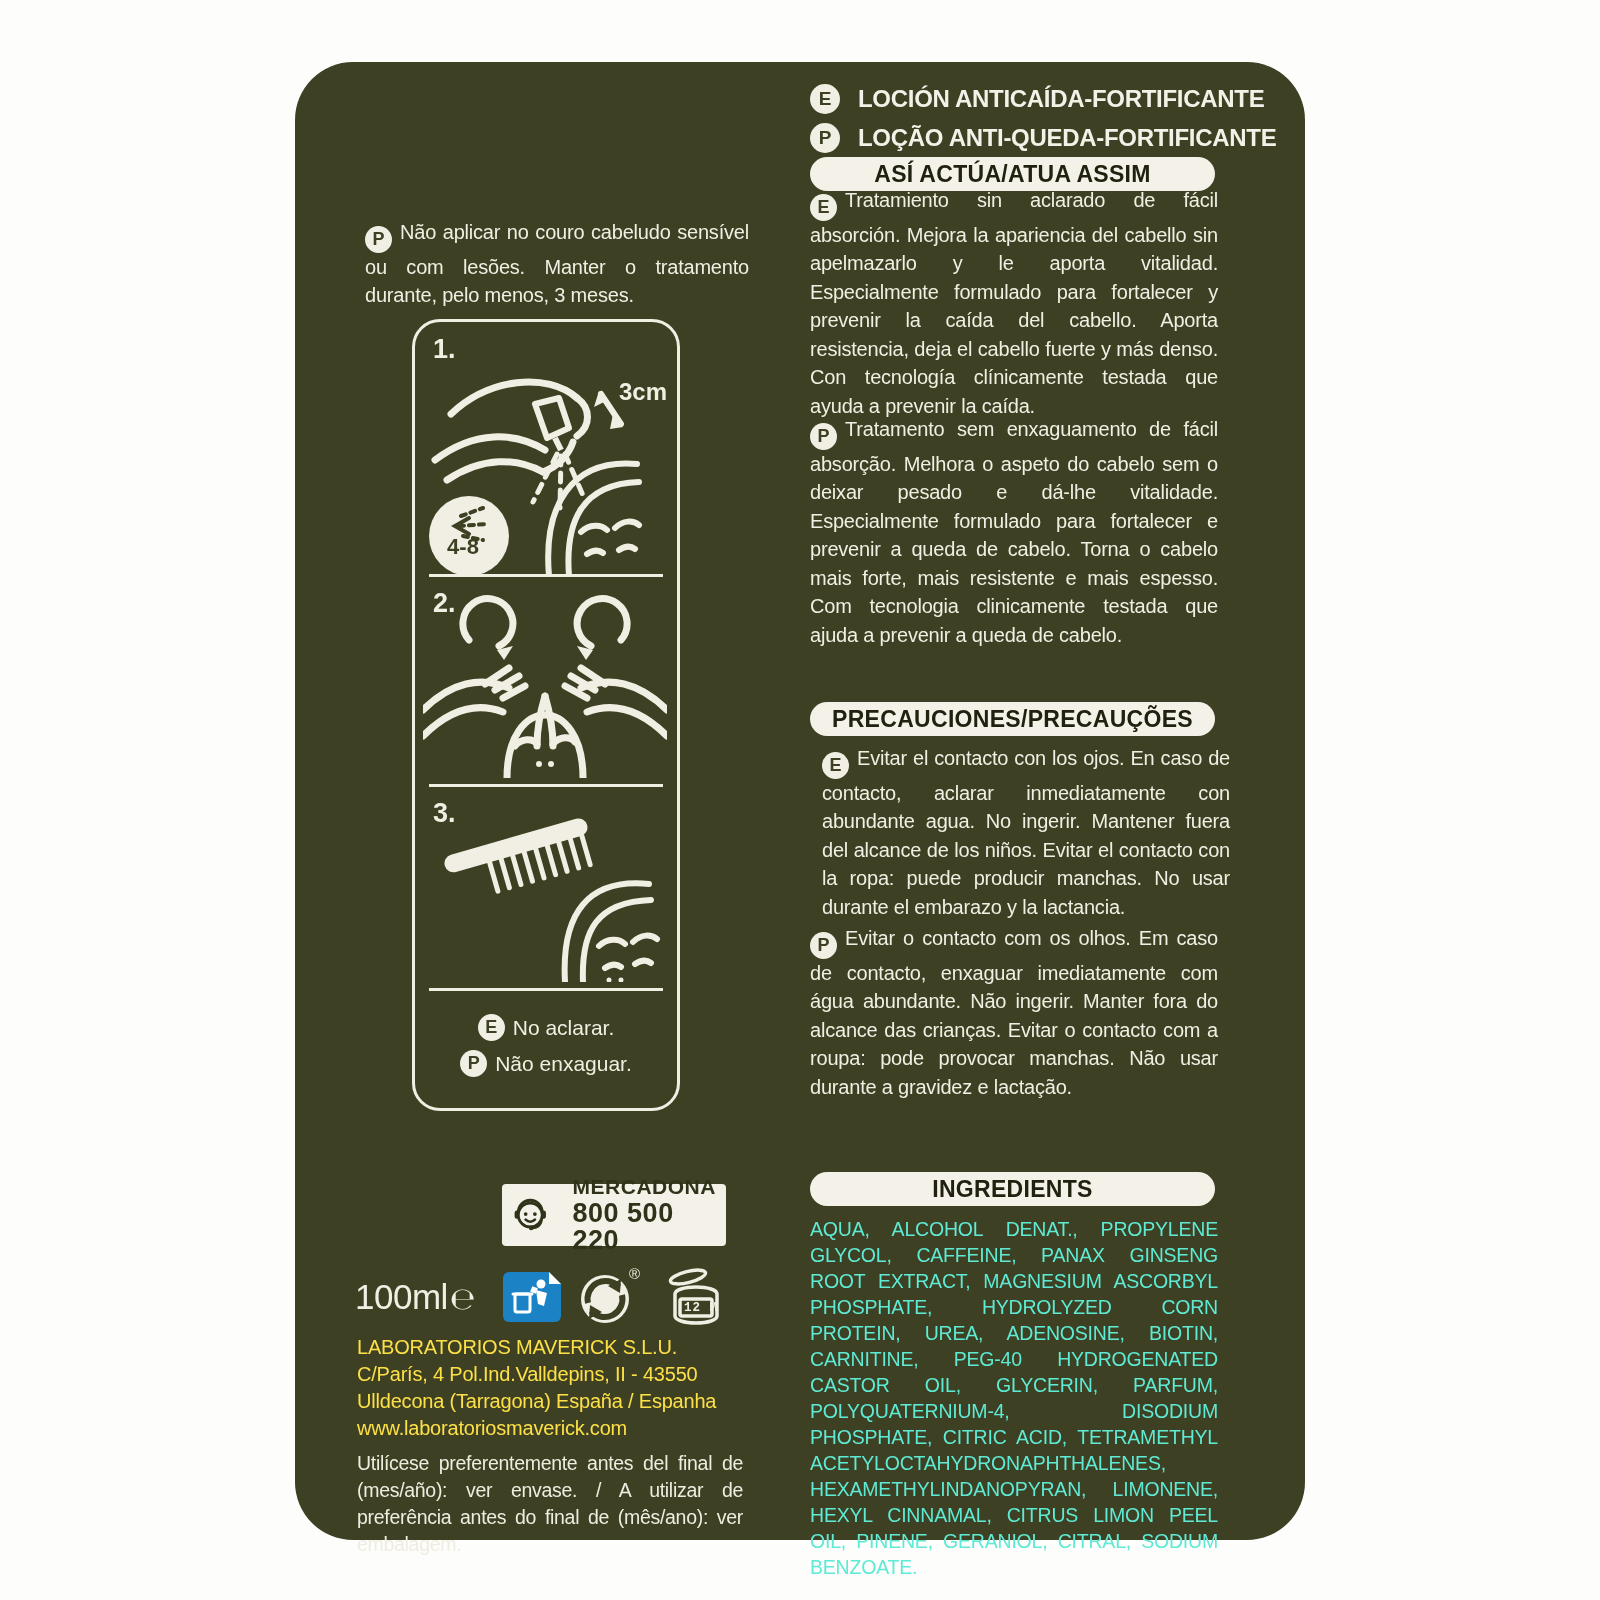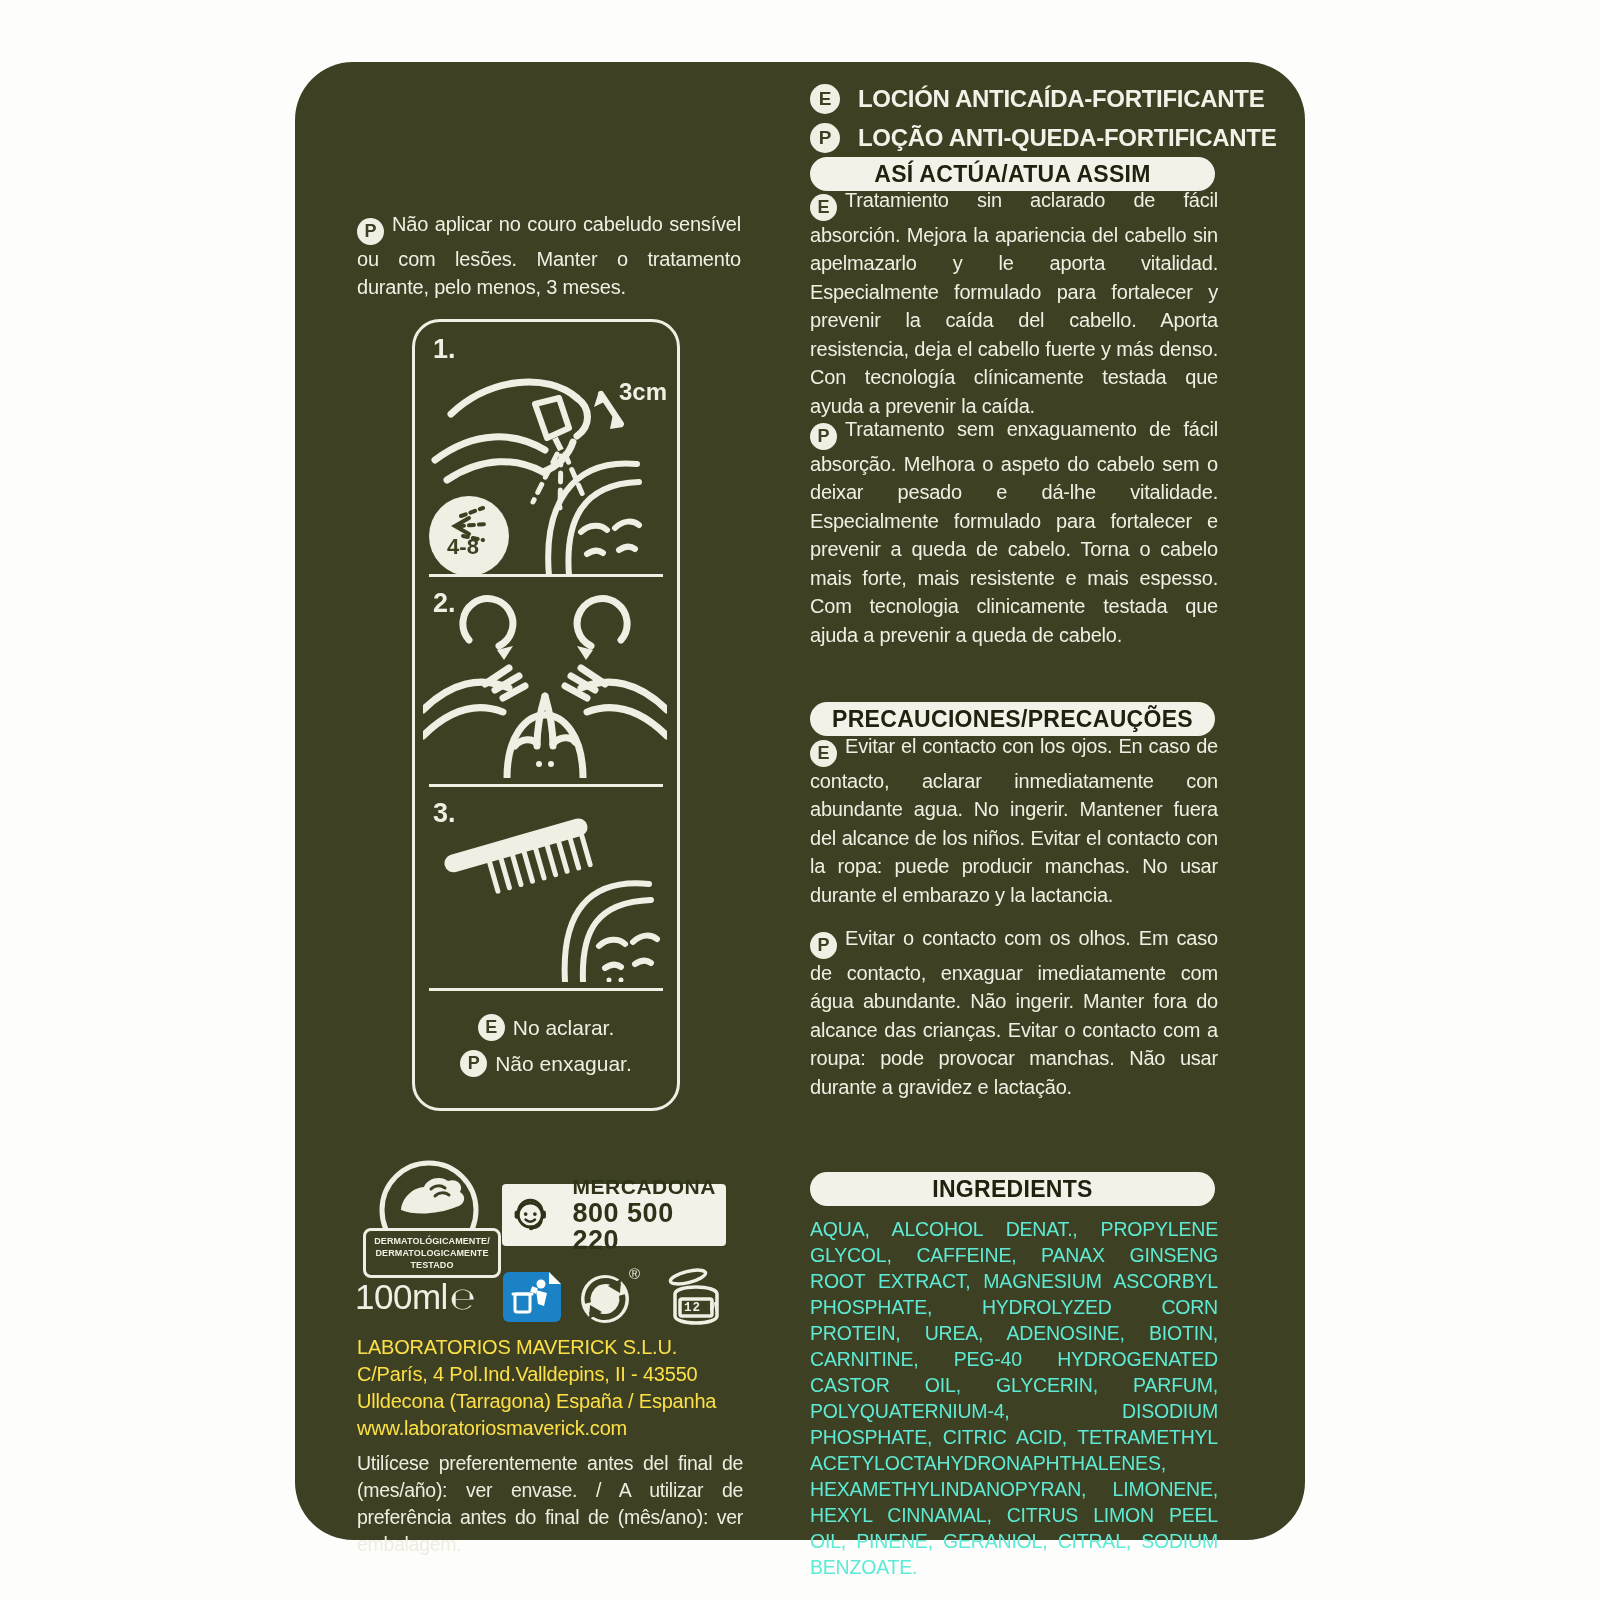--- a/index.html
+++ b/index.html
@@ -39,21 +39,21 @@
   .ingr{font-size:19.5px;line-height:26px;letter-spacing:-.2px;text-align:justify;color:#5eead4;}
   .icon-overlay{position:absolute;color:#f1efe3;font-weight:bold;}
 </style>
 </head>
 <body>
 
 <div class="page">
   <div class="label">
 
 
-    <p class="abs para" style="left:62px;top:148px;width:384px;margin:0;">
+    <p class="abs para" style="left:62px;top:148px;width:384px;margin:8px;">
       <span class="badge">P</span><span>Não aplicar no couro cabeludo sensível ou com lesões. Manter o tratamento durante, pelo menos, 3 meses.</span>
     </p>
 
     <div class="abs steps-box" style="left:117px;top:257px;width:262px;height:786px;">
       <span class="stepnum" style="left:18px;top:12px;">1.</span>
 
       <svg class="abs" style="left:8px;top:34px;" width="244" height="220" viewBox="0 0 244 220">
         <g stroke="#f1efe3" stroke-width="7" fill="none" stroke-linecap="round">
           <path d="M28,58 C66,22 124,16 154,42"></path>
           <path d="M154,42 C168,52 168,70 154,80"></path>
@@ -168,34 +168,20 @@
           <span class="badge">E</span>
           <span>No aclarar.</span>
         </div>
         <div class="rinse-row">
           <span class="badge">P</span>
           <span>Não enxaguar.</span>
         </div>
       </div>
     </div>
 
-    <div class="abs" style="left:74px;top:1094px;width:120px;height:118px;">
-      <svg width="120" height="118" viewBox="0 0 120 118">
-        <circle cx="60" cy="54" r="47" fill="none" stroke="#f1efe3" stroke-width="5"></circle>
-        <path d="M32,54 C33,42 43,32 55,31 C58,22 72,19 79,25 C88,22 95,29 91,36 C98,40 96,49 87,51 C70,58 46,60 32,54 Z" fill="#f1efe3"></path>
-        <g stroke="#3d4023" stroke-width="3" fill="none" stroke-linecap="round">
-          <path d="M62,33 C66,29 72,29 76,32"></path>
-          <path d="M66,40 C70,36 76,36 80,39"></path>
-        </g>
-      </svg>
-      <div class="derm-band">
-        <div>DERMATOLÓGICAMENTE/</div>
-        <div>DERMATOLOGICAMENTE TESTADO</div>
-      </div>
-    </div>
 
     <div class="abs merc-badge" style="left:207px;top:1122px;width:206px;height:50px;">
       <svg width="44" height="44" viewBox="0 0 44 44">
         <g stroke="#2e3319" stroke-width="3" fill="none" stroke-linecap="round">
           <circle cx="22" cy="22" r="13"></circle>
           <path d="M9,19 A13,13 0 0 1 35,19"></path>
           <path d="M34,27 C34,33 29,36 24,36"></path>
           <path d="M17,27 C20,30 24,30 27,27"></path>
         </g>
         <g fill="#2e3319">
@@ -281,21 +267,21 @@
 
     <p class="abs para" style="left:515px;top:124px;width:408px;margin:0;">
       <span class="badge">E</span><span>Tratamiento sin aclarado de fácil absorción. Mejora la apariencia del cabello sin apelmazarlo y le aporta vitalidad. Especialmente formulado para fortalecer y prevenir la caída del cabello. Aporta resistencia, deja el cabello fuerte y más denso. Con tecnología clínicamente testada que ayuda a prevenir la caída.</span>
     </p>
     <p class="abs para" style="left:515px;top:353px;width:408px;margin:0;">
       <span class="badge">P</span><span>Tratamento sem enxaguamento de fácil absorção. Melhora o aspeto do cabelo sem o deixar pesado e dá-lhe vitalidade. Especialmente formulado para fortalecer e prevenir a queda de cabelo. Torna o cabelo mais forte, mais resistente e mais espesso. Com tecnologia clinicamente testada que ajuda a prevenir a queda de cabelo.</span>
     </p>
 
     <div class="abs pill" style="left:515px;top:640px;width:405px;">PRECAUCIONES/PRECAUÇÕES</div>
 
-    <p class="abs para" style="left:515px;top:670px;width:408px;margin:0;">
+    <p class="abs para" style="left:515px;top:670px;width:408px;margin:12px;">
       <span class="badge">E</span><span>Evitar el contacto con los ojos. En caso de contacto, aclarar inmediatamente con abundante agua. No ingerir. Mantener fuera del alcance de los niños. Evitar el contacto con la ropa: puede producir manchas. No usar durante el embarazo y la lactancia.</span>
     </p>
     <p class="abs para" style="left:515px;top:862px;width:408px;margin:0;">
       <span class="badge">P</span><span>Evitar o contacto com os olhos. Em caso de contacto, enxaguar imediatamente com água abundante. Não ingerir. Manter fora do alcance das crianças. Evitar o contacto com a roupa: pode provocar manchas. Não usar durante a gravidez e lactação.</span>
     </p>
 
     <div class="abs pill" style="left:515px;top:1110px;width:405px;">INGREDIENTS</div>
 
     <div class="abs ingr" style="left:515px;top:1154px;width:408px;">AQUA, ALCOHOL DENAT., PROPYLENE GLYCOL, CAFFEINE, PANAX GINSENG ROOT EXTRACT, MAGNESIUM ASCORBYL PHOSPHATE, HYDROLYZED CORN PROTEIN, UREA, ADENOSINE, BIOTIN, CARNITINE, PEG-40 HYDROGENATED CASTOR OIL, GLYCERIN, PARFUM, POLYQUATERNIUM-4, DISODIUM PHOSPHATE, CITRIC ACID, TETRAMETHYL ACETYLOCTAHYDRONAPHTHALENES, HEXAMETHYLINDANOPYRAN, LIMONENE, HEXYL CINNAMAL, CITRUS LIMON PEEL OIL, PINENE, GERANIOL, CITRAL, SODIUM BENZOATE.</div>
 

